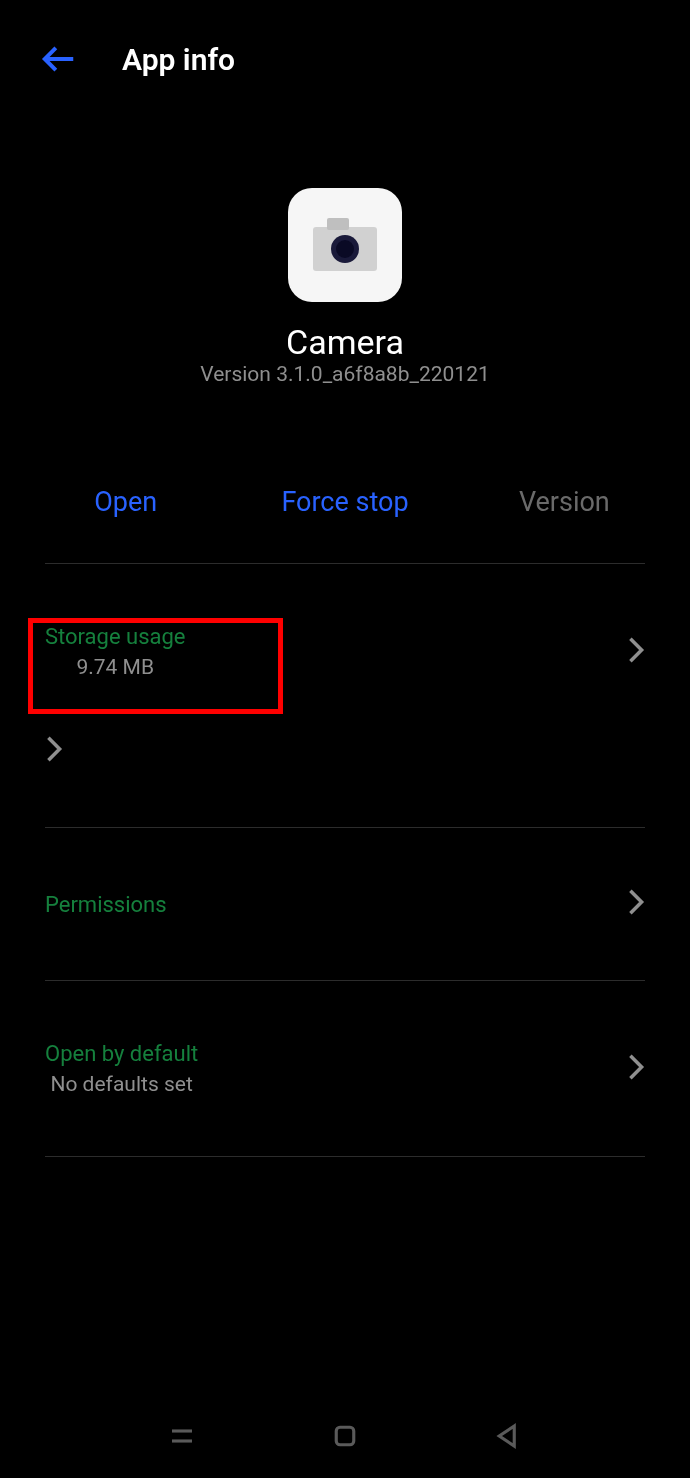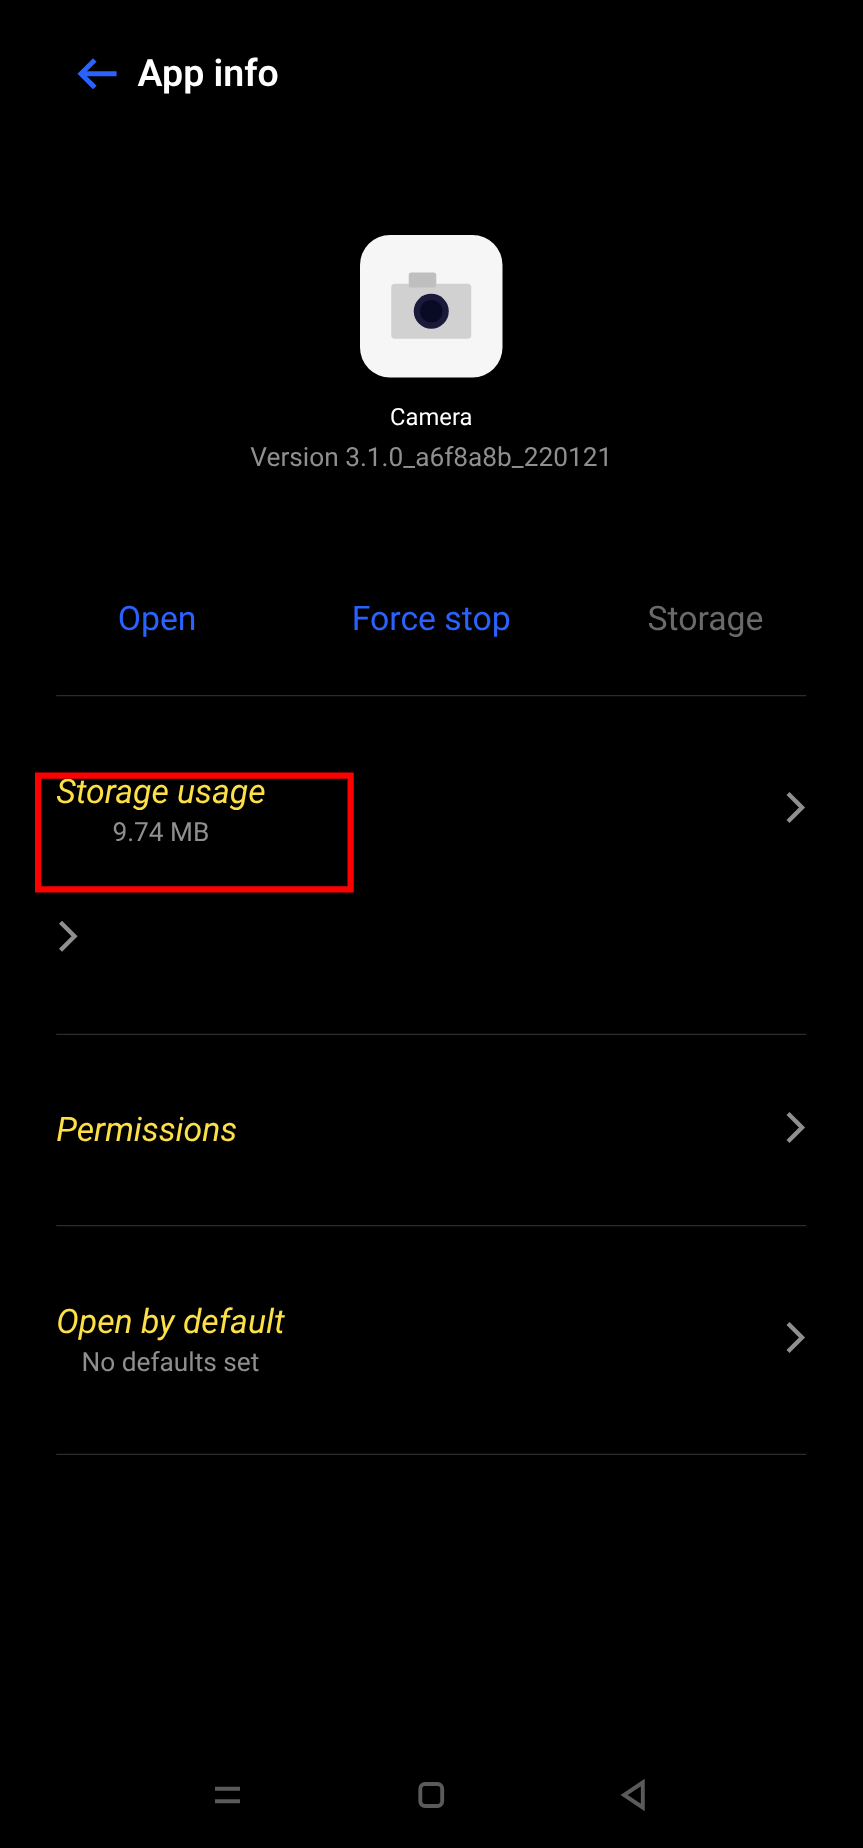--- a/index.html
+++ b/index.html
@@ -13,22 +13,21 @@
       height: 1478px;
       background: #000000;
       color: #ffffff;
       position: relative;
       overflow: hidden;
     }
     .header {
       display: flex;
       align-items: center;
       padding: 40px 52px 20px 40px;
-      gap: 12px;
-      margin-left: 20px;
+      gap: 44px;
     }
     .back-arrow {
       color: #2962ff;
       display: flex;
       align-items: center;
       justify-content: center;
     }
     .back-arrow svg {
       width: 38px;
       height: 38px;
@@ -54,29 +53,28 @@
       border-radius: 24px;
       display: flex;
       align-items: center;
       justify-content: center;
     }
     .camera-svg {
       width: 68px;
       height: 60px;
     }
     .app-name {
-      font-size: 19px;
+      font-size: 34px;
       font-weight: 400;
       color: #ffffff;
       margin-top: 20px;
     }
     .app-version {
       font-size: 21px;
       color: #8f8f8f;
-      margin-top: 10px;
     }
     .action-row {
       display: flex;
       justify-content: space-around;
       padding: 0 16px;
       margin-top: 100px;
       margin-bottom: 45px;
     }
     .action-btn {
       font-size: 27px;
@@ -104,23 +102,22 @@
       justify-content: space-between;
       padding: 28px 45px;
       position: relative;
     }
     .item-text {
       display: flex;
       flex-direction: column;
       gap: 6px;
     }
     .item-title {
-      font-size: 27px;
-      color: #fde047;
-      font-style: italic;
+      font-size: 22px;
+      color: #15803d;
     }
     .item-sub {
       font-size: 21px;
       color: #8f8f8f;
       text-align: center;
     }
     .chevron {
       color: #8f8f8f;
     }
     .chevron svg {
@@ -183,21 +180,21 @@
       <circle cx="34" cy="34" r="9" fill="#0a0a25"></circle>
     </svg>
   </div>
   <div class="app-name">Camera</div>
   <div class="app-version">Version 3.1.0_a6f8a8b_220121</div>
 </div>
 
 <div class="action-row">
   <div class="action-btn action-enabled">Open</div>
   <div class="action-btn action-enabled">Force stop</div>
-  <div class="action-btn action-disabled">Storage</div>
+  <div class="action-btn action-disabled">Version</div>
 </div>
 
 <div class="divider"></div>
 
 <div class="list">
   <div class="section-gap"></div>
 
   <div class="list-item">
     <div class="item-text">
       <div class="item-title">Storage usage</div>

